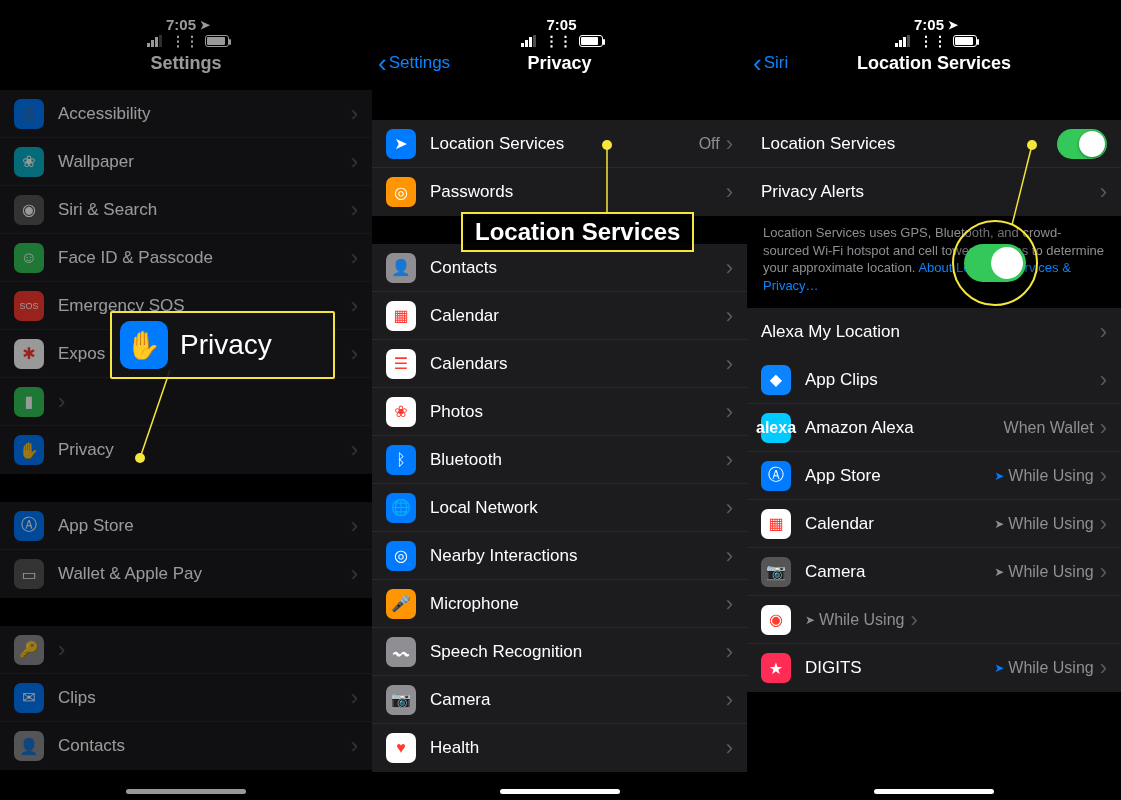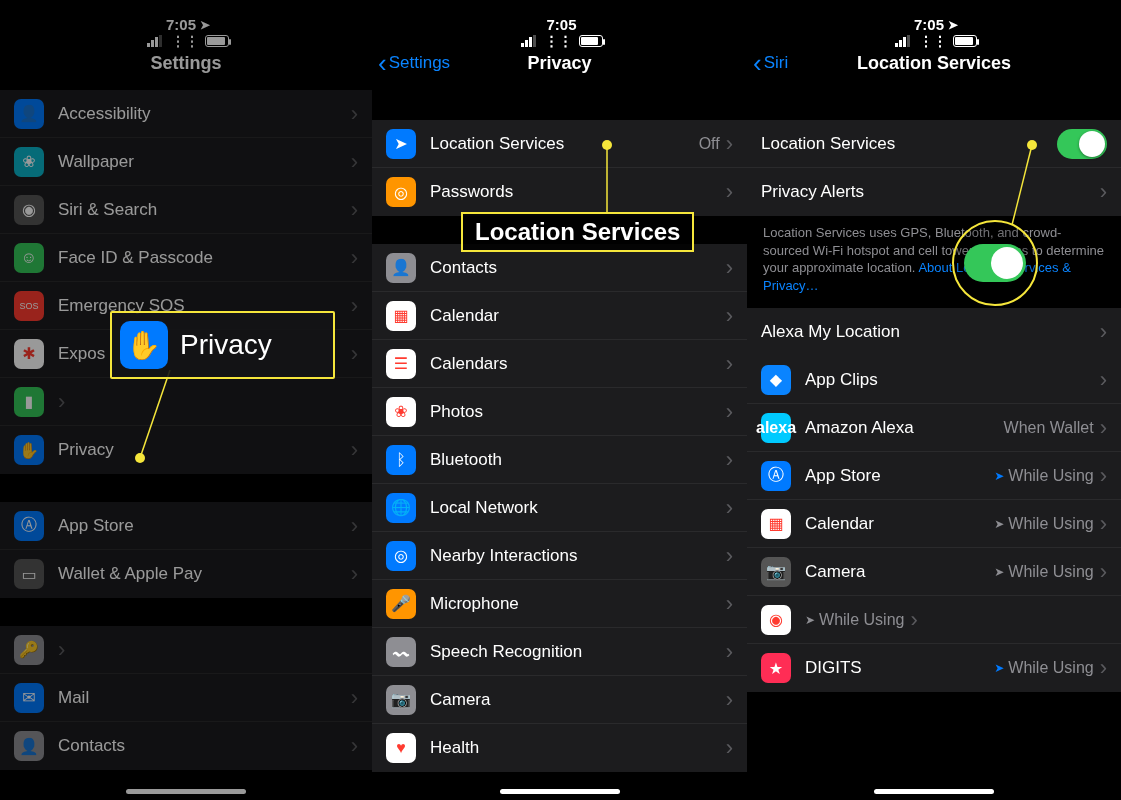--- a/index.html
+++ b/index.html
@@ -230,21 +230,21 @@
       </div>
     </div>
   <div class="group-gap"></div>
   <div class="list-group" id="s1g3">
       <div class="row">
         <div class="icon bg-gray">🔑</div>
         <span class="arr">›</span>
       </div>
       <div class="row">
         <div class="icon bg-blue">✉</div>
-        <span class="label">Mail</span>
+        <span class="label">Clips</span>
         <span class="arr">›</span>
       </div>
       <div class="row">
         <div class="icon bg-gray">👤</div>
         <span class="label">Contacts</span>
         <span class="arr">›</span>
       </div>
     </div>
   <div class="home-indicator"></div>
 

